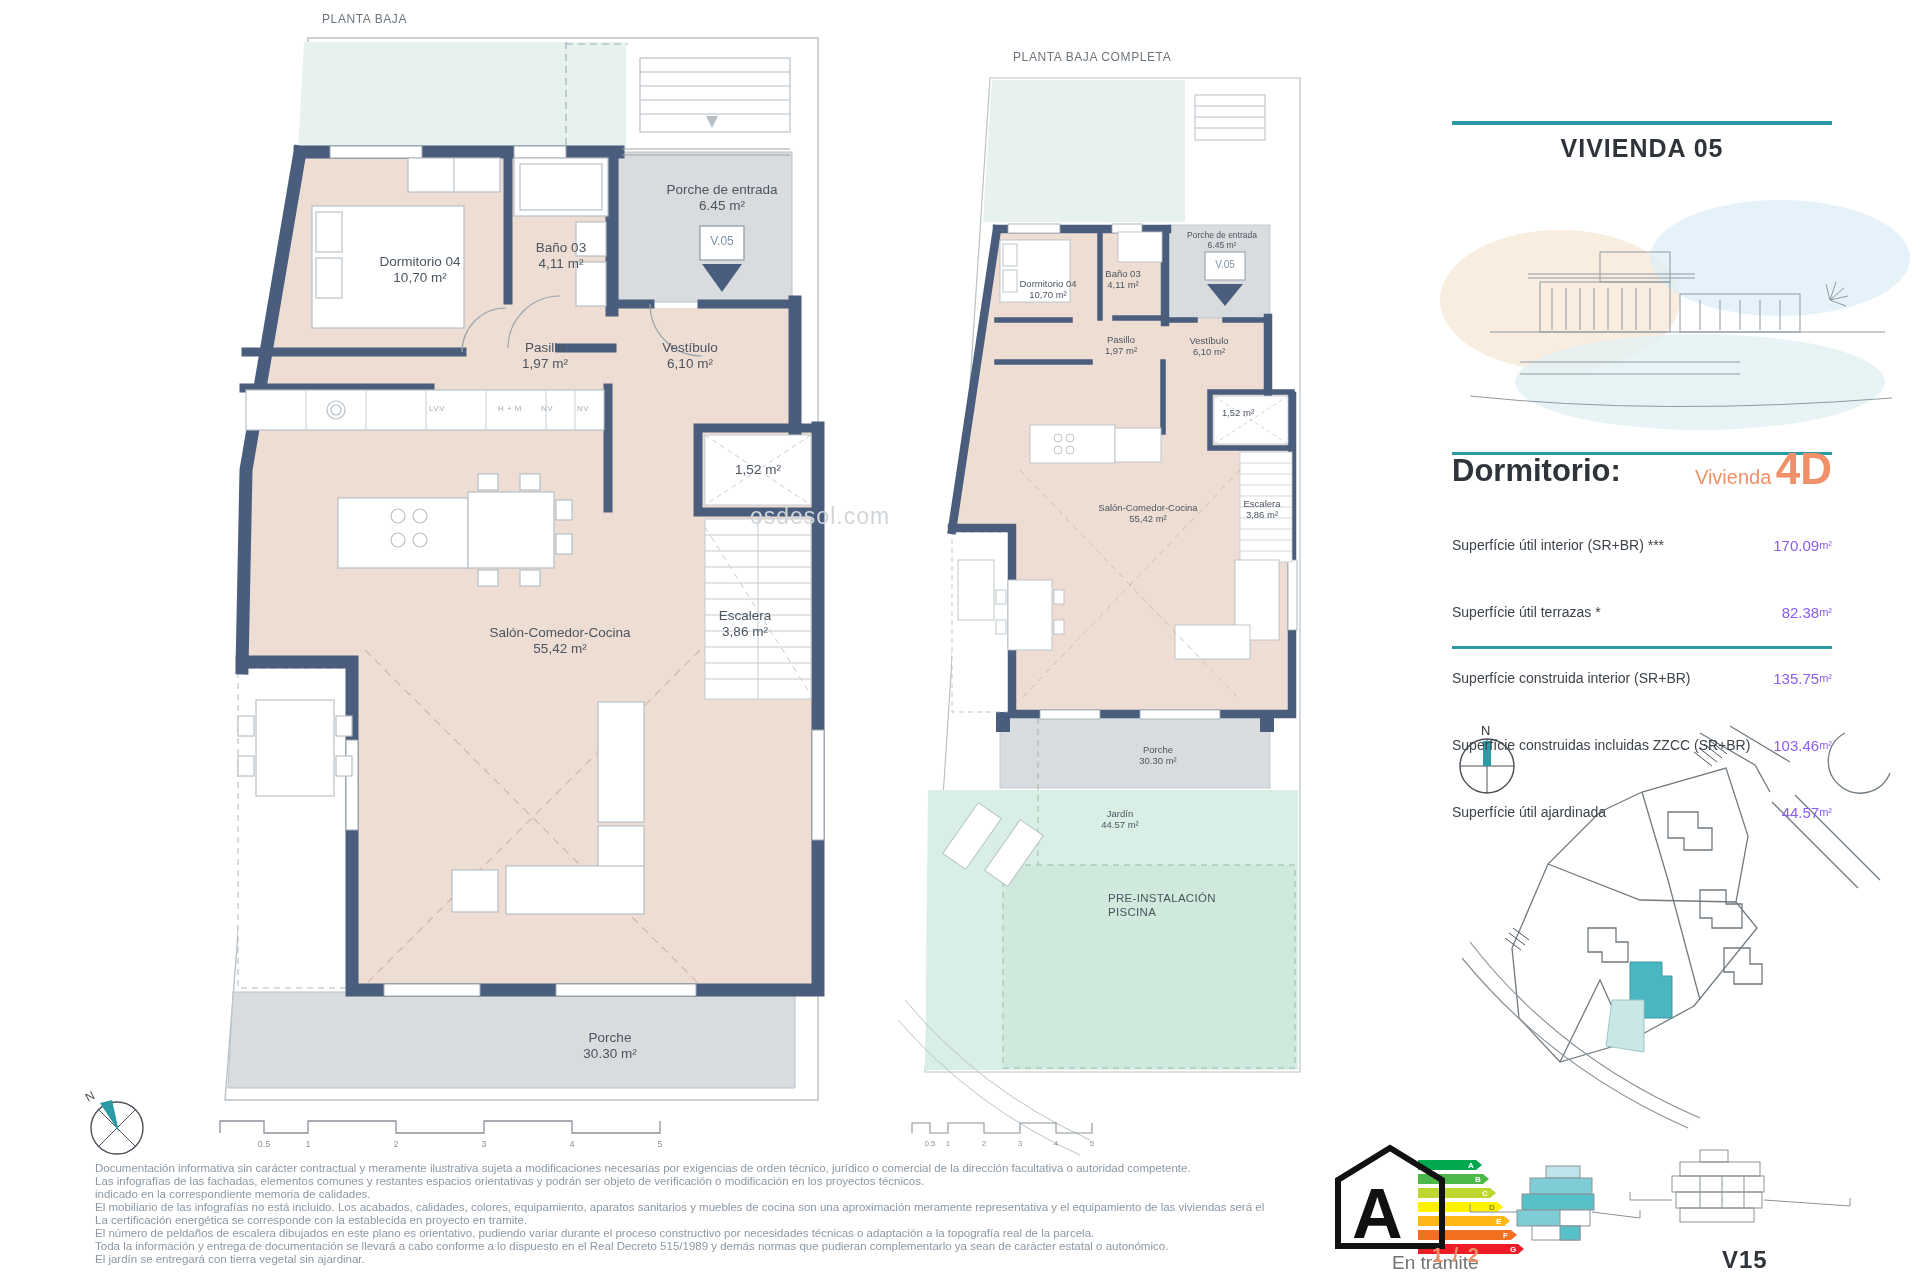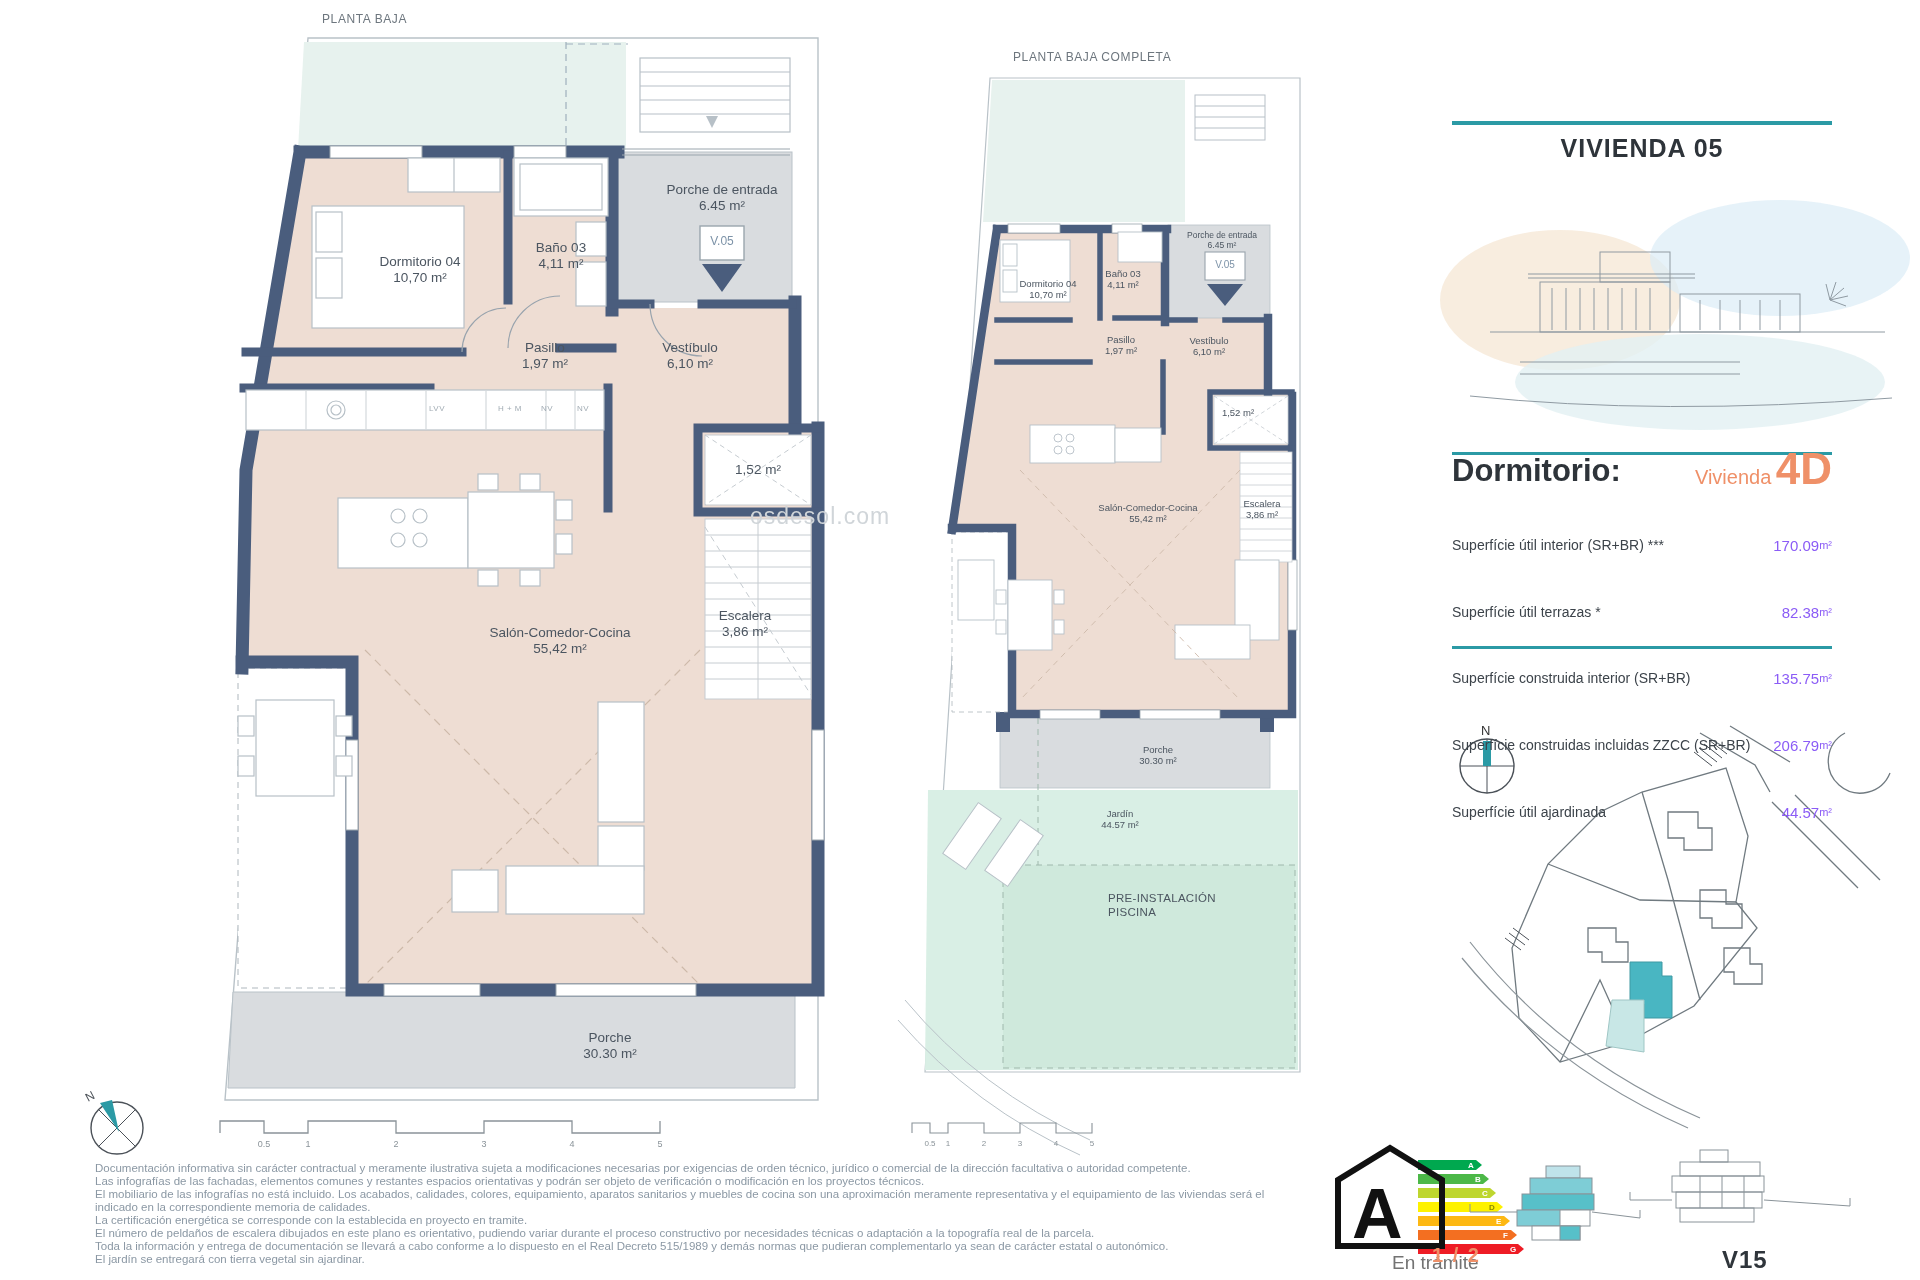--- a/index.html
+++ b/index.html
@@ -464,34 +464,34 @@
     <div class="sup-row">
       <span class="l">Superfície útil terrazas *</span>
       <span class="n"><span>82.38</span><span class="u">m²</span></span>
     </div>
     <div class="sup-row">
       <span class="l">Superfície construida interior (SR+BR)</span>
       <span class="n"><span>135.75</span><span class="u">m²</span></span>
     </div>
     <div class="sup-row">
       <span class="l">Superfície construidas incluidas ZZCC (SR+BR)</span>
-      <span class="n"><span>206.79</span><span class="u">m²</span></span>
+      <span class="n"><span>103.46</span><span class="u">m²</span></span>
     </div>
     <div class="sup-row">
       <span class="l">Superfície útil ajardinada</span>
       <span class="n"><span>44.57</span><span class="u">m²</span></span>
     </div>
   </div>
   <div class="rule" style="left:1452px;top:646px;width:380px;height:3px"></div>
 
   <div class="disclaimer">
     <div>Documentación informativa sin carácter contractual y meramente ilustrativa sujeta a modificaciones necesarias por exigencias de orden técnico, jurídico o comercial de la dirección facultativa o autoridad competente.</div>
     <div>Las infografías de las fachadas, elementos comunes y restantes espacios orientativas y podrán ser objeto de verificación o modificación en los proyectos técnicos.</div>
+    <div>indicado en la correspondiente memoria de calidades.</div>
     <div>El mobiliario de las infografías no está incluido. Los acabados, calidades, colores, equipamiento, aparatos sanitarios y muebles de cocina son una aproximación meramente representativa y el equipamiento de las viviendas será el</div>
-    <div>indicado en la correspondiente memoria de calidades.</div>
     <div>La certificación energética se corresponde con la establecida en proyecto en tramite.</div>
     <div>El número de peldaños de escalera dibujados en este plano es orientativo, pudiendo variar durante el proceso constructivo por necesidades técnicas o adaptación a la topografía real de la parcela.</div>
     <div>Toda la información y entrega de documentación se llevará a cabo conforme a lo dispuesto en el Real Decreto 515/1989 y demás normas que pudieran complementarlo ya sean de carácter estatal o autonómico.</div>
     <div>El jardín se entregará con tierra vegetal sin ajardinar.</div>
   </div>
   <div class="entramite">En trámite</div>
   <div class="pageind">1 / 2</div>
   <div class="sheet">V15</div>
 </div>
 

